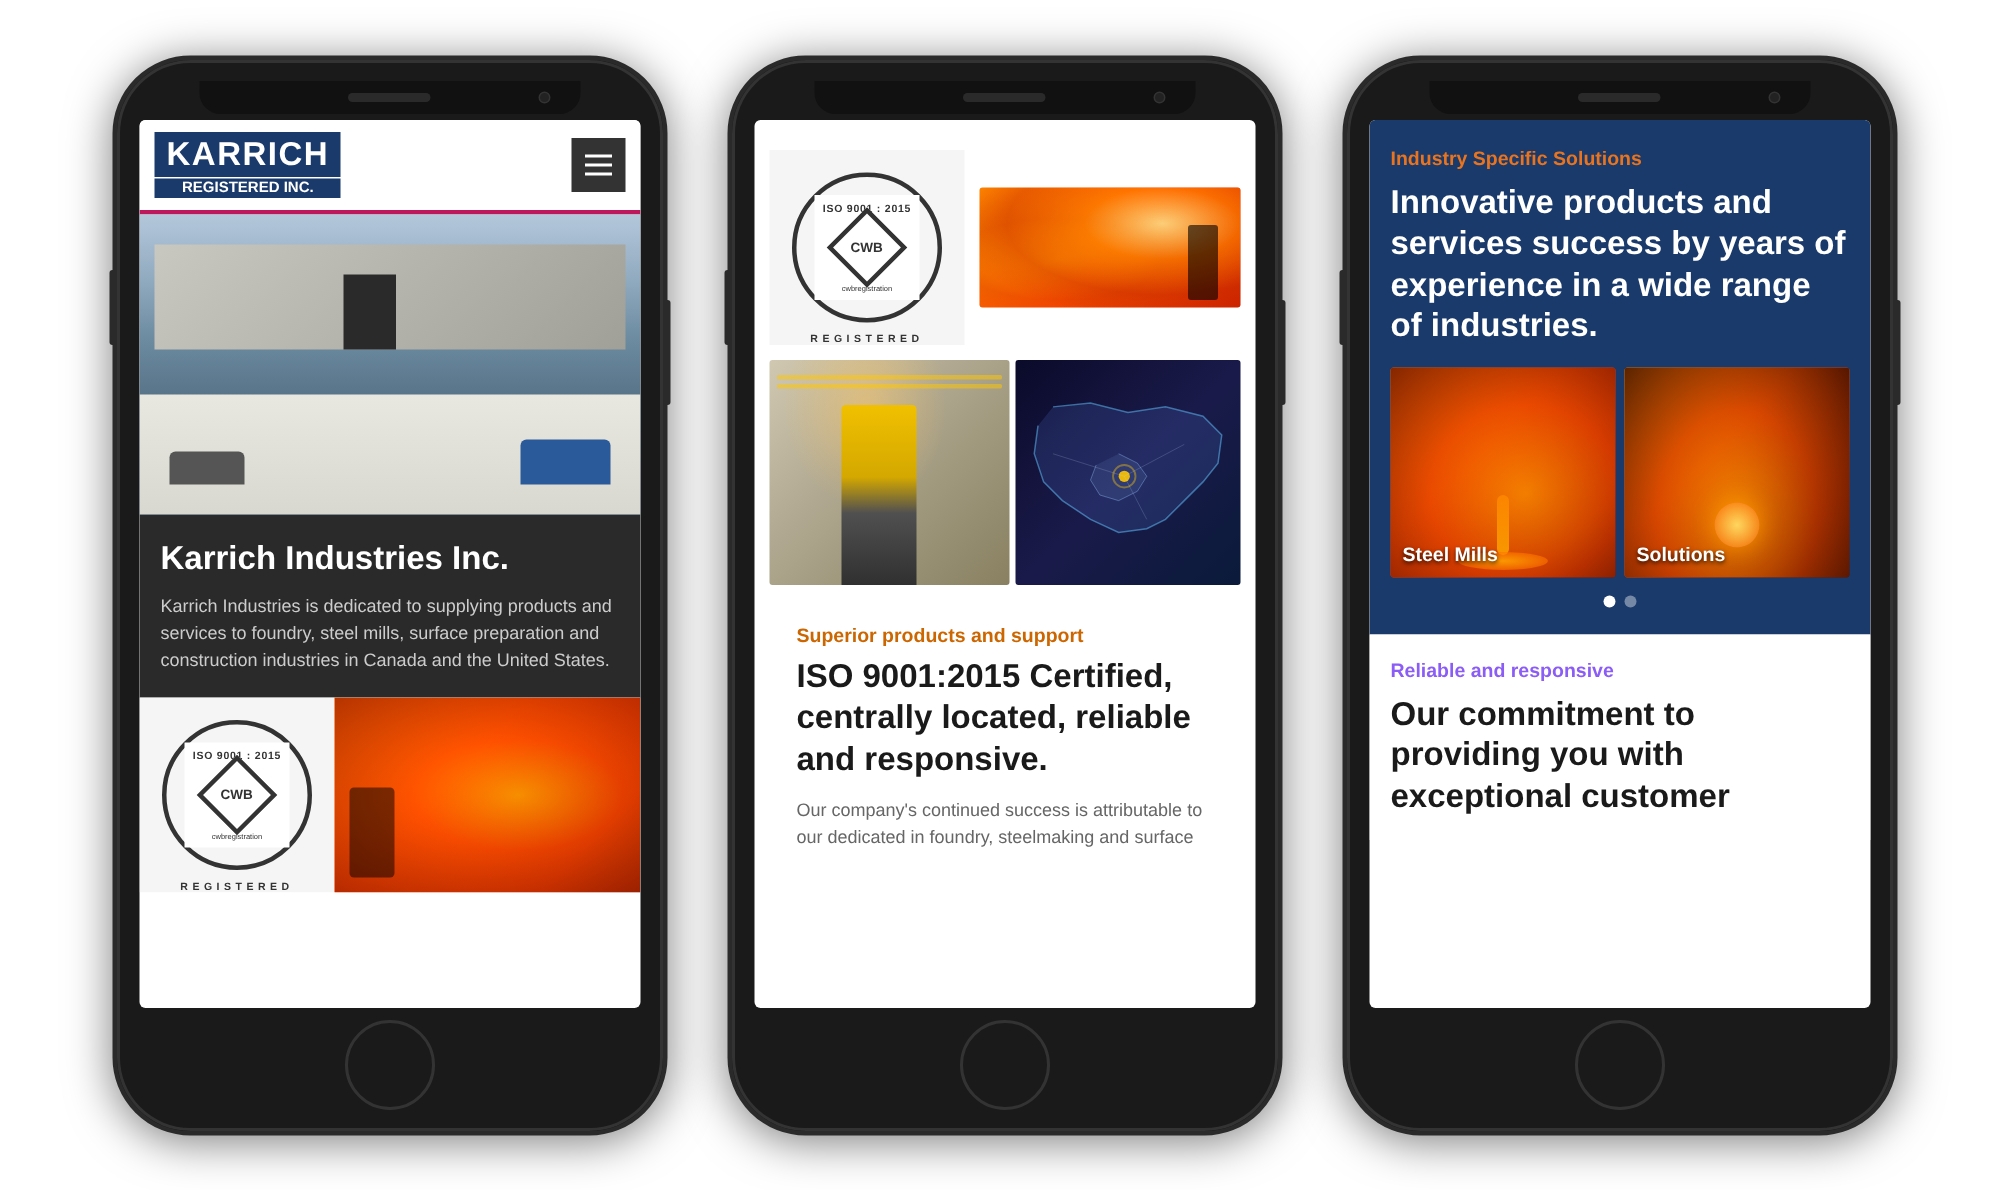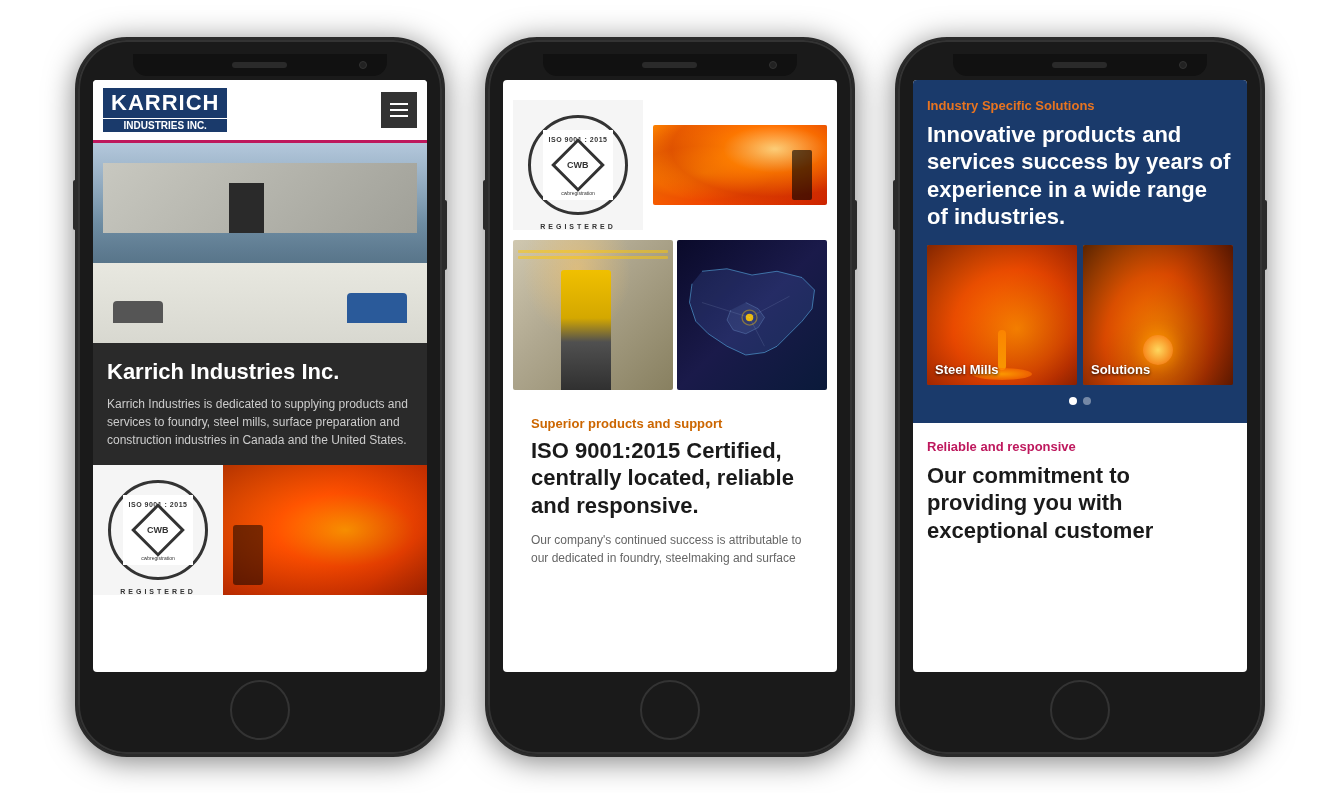--- a/index.html
+++ b/index.html
@@ -539,21 +539,21 @@
     }
 
     .p3-white-section {
       background: #fff;
       padding: 16px 14px;
     }
 
     .p3-white-label {
       font-size: 13px;
       font-weight: bold;
-      color: #be185d;
+      color: #8b5cf6;
       margin-bottom: 8px;
     }
 
     .p3-white-headline {
       font-size: 22px;
       font-weight: 900;
       color: #1a1a1a;
       line-height: 1.25;
     }
 
@@ -590,21 +590,21 @@
   <div class="phone-top-bar">
     <div class="phone-speaker"></div>
     <div class="phone-camera"></div>
   </div>
 
   <div class="phone-screen">
 
     <div class="p1-header">
       <div class="p1-logo-box">
         <div class="p1-logo-karrich">KARRICH</div>
-        <div class="p1-logo-industries">INDUSTRIES INC.</div>
+        <div class="p1-logo-industries">REGISTERED INC.</div>
       </div>
       <div class="p1-menu-btn">
         <div class="p1-menu-icon">
           <span></span>
           <span></span>
           <span></span>
         </div>
       </div>
     </div>
 

